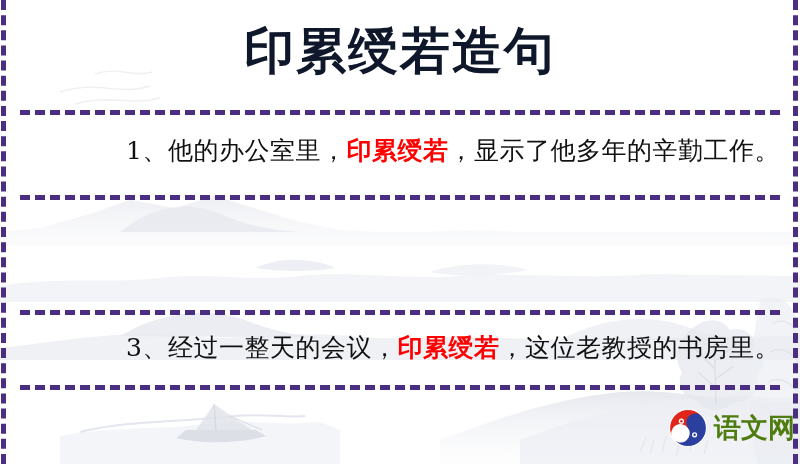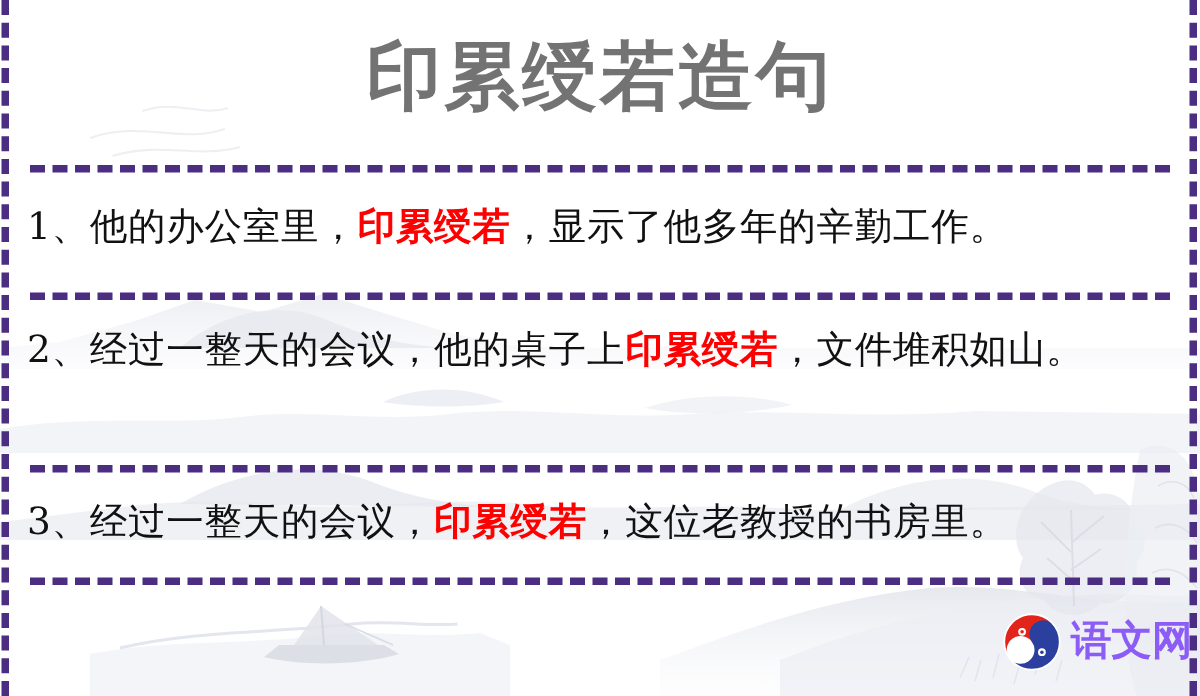--- a/index.html
+++ b/index.html
@@ -56,36 +56,37 @@
     position: absolute;
     left: 0;
     top: 20px;
     width: 800px;
     text-align: center;
     font-family: "DejaVu Serif", serif;
     font-size: 50px;
     font-weight: bold;
     line-height: 62px;
     letter-spacing: 2px;
-    color: #737373;
+    color: #0f172a;
     z-index: 2;
     white-space: nowrap;
   }
 
   
   .sentence {
     position: absolute;
     left: 18px;
     width: 762px;
     font-family: "DejaVu Serif", serif;
     font-size: 25px;
     line-height: 42px;
     color: #111111;
     letter-spacing: 0.5px;
     z-index: 2;
+    text-align: right;
   }
   .sentence .hl {
     color: #ff0000;
     font-weight: bold;
   }
 
   #s1 { top: 130px; }
   #s2 { top: 212px; }
   #s3 { top: 327px; }
 
@@ -97,21 +98,21 @@
     display: flex;
     align-items: center;
     gap: 6px;
     z-index: 4;
   }
   #logo .mark { width: 40px; height: 40px; display: block; }
   #logo .wordmark {
     font-family: "DejaVu Sans", sans-serif;
     font-size: 27px;
     font-weight: bold;
-    color: #8b5cf6;
+    color: #4d7c0f;
     letter-spacing: 0px;
     line-height: 30px;
     white-space: nowrap;
   }
 </style>
 </head>
 <body>
 
 <div id="page">
 
@@ -193,23 +194,20 @@
 
   <div class="separator" style="top:110px;"></div>
   <div class="separator" style="top:195px;"></div>
   <div class="separator" style="top:310px;"></div>
   <div class="separator" style="top:385px;"></div>
 
   <div class="sentence" id="s1">
     <span>1、</span><span>他的办公室里，</span><span class="hl">印累绶若</span><span>，显示了他多年的辛勤工作。</span>
   </div>
 
-  <div class="sentence" id="s2">
-    <span>2、</span><span>经过一整天的会议，他的桌子上</span><span class="hl">印累绶若</span><span>，文件堆积如山。</span>
-  </div>
 
   <div class="sentence" id="s3">
     <span>3、</span><span>经过一整天的会议，</span><span class="hl">印累绶若</span><span>，这位老教授的书房里。</span>
   </div>
 
   <div id="logo">
     <svg class="mark" viewBox="0 0 40 40" xmlns="http://www.w3.org/2000/svg">
       <circle cx="20" cy="20" r="18.5" fill="#ffffff"></circle>
 
       <path d="M20,1.5 A18.5,18.5 0 0,1 20,38.5 A9.25,9.25 0 0,1 20,20 A9.25,9.25 0 0,0 20,1.5 Z" fill="#e1251b" transform="rotate(-125 20 20)"></path>

